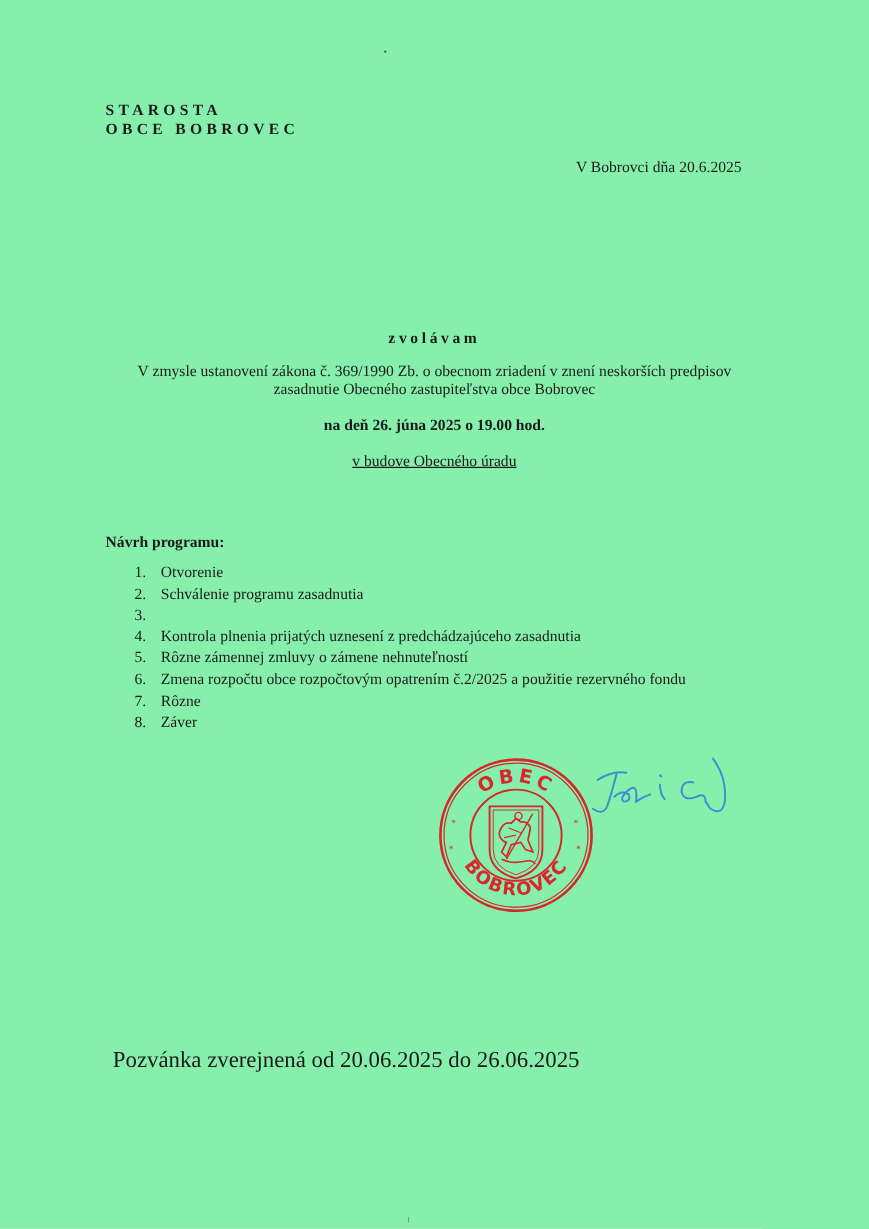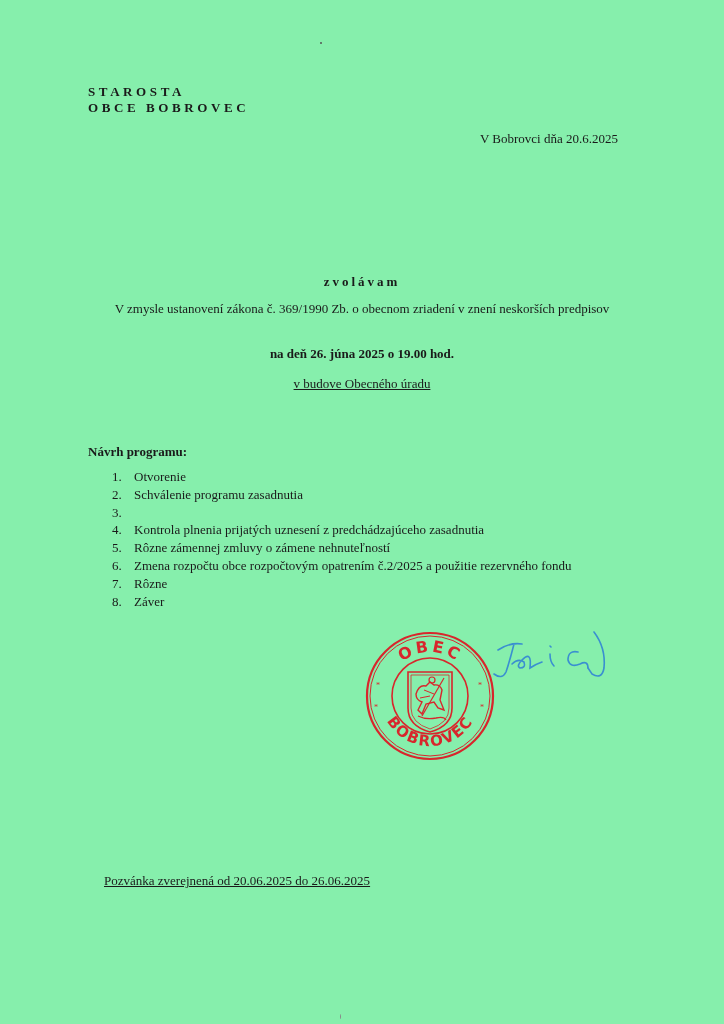--- a/index.html
+++ b/index.html
@@ -12,38 +12,39 @@
     .center { left: 0; width: 724px; text-align: center; font-size: 13px; }
     .bold { font-weight: bold; }
     .spaced { letter-spacing: 3px; }
     .prog-title { left: 88px; top: 444px; font-size: 13px; font-weight: bold; }
     .prog-list { position: absolute; left: 112px; top: 468px; margin: 0; padding: 0; list-style: none; font-size: 13px; line-height: 17.8px; }
     .prog-list li { display: flex; }
     .prog-list .num { width: 22px; display: inline-block; }
     .stamp { position: absolute; left: 364px; top: 630px; width: 132px; height: 132px; }
     .sig { position: absolute; left: 488px; top: 628px; width: 130px; height: 60px; }
     .signer { left: 482px; top: 688px; width: 150px; text-align: center; font-size: 13px; line-height: 17px; }
-    .footer { left: 104px; top: 873px; font-size: 13px; text-decoration: underline; }
+    .footer { left: 94px; top: 873px; font-size: 19px; }
     .speck { position: absolute; background: #555; border-radius: 50%; }
   </style>
 </head>
 <body>
 
 <div class="page">
 
   <span class="speck" style="left:320px;top:42px;width:2px;height:2px;"></span>
   <span class="speck" style="left:340px;top:1014px;width:1px;height:5px;background:#888;"></span>
 
   <div class="abs hdr" style="top:84px;">STAROSTA</div>
   <div class="abs hdr" style="top:100px;">OBCE BOBROVEC</div>
 
   <div class="abs date">V Bobrovci dňa 20.6.2025</div>
 
   <div class="abs center" style="top:253px;margin-top:48px;">V zmysle ustanovení zákona č. 369/1990 Zb. o obecnom zriadení v znení neskorších predpisov</div>
   <div class="abs center bold spaced" style="top:274px;">zvolávam</div>
+  <div class="abs center" style="top:316px;">zasadnutie Obecného zastupiteľstva obce Bobrovec</div>
   <div class="abs center bold" style="top:346px;text-align:center;">na deň 26. júna  2025 o 19.00 hod.</div>
   <div class="abs center" style="top:376px;text-decoration:underline;">v budove Obecného úradu</div>
 
   <div class="abs prog-title">Návrh programu:</div>
 
   <ol class="prog-list">
     <li>
         <span class="num">1.</span>
         <span>Otvorenie</span>
       </li>

